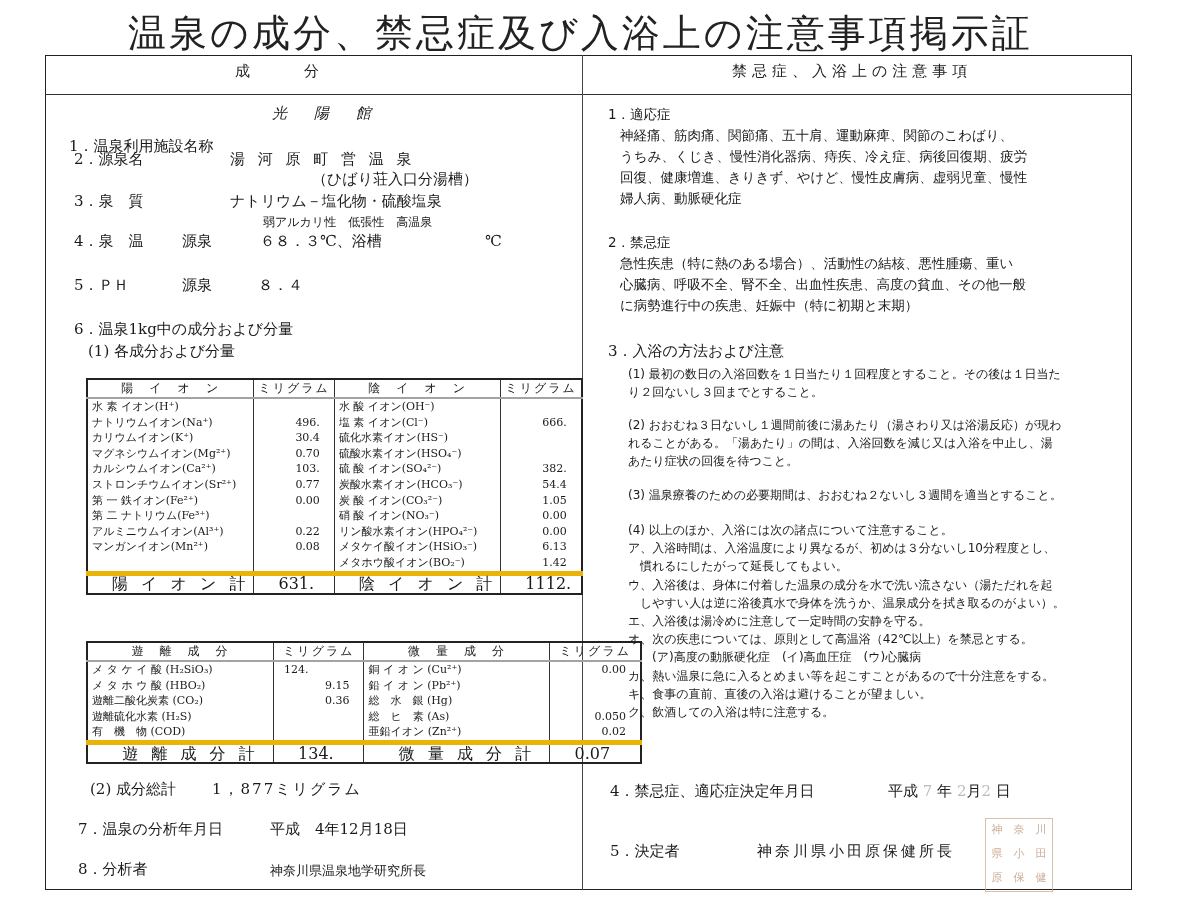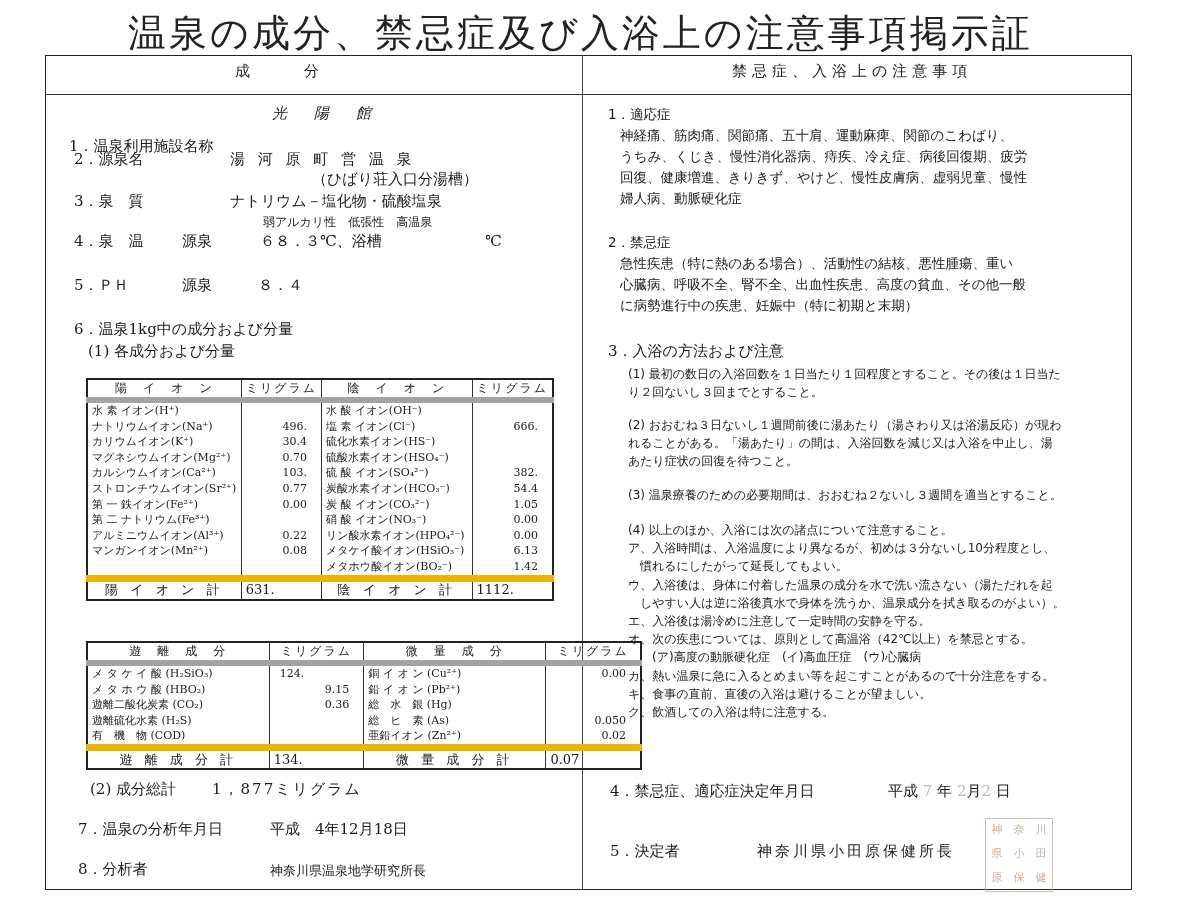--- a/index.html
+++ b/index.html
@@ -10,22 +10,22 @@
   .frame { position:absolute; left:45px; top:55px; width:1087px; height:835px; border:1.5px solid #222; box-sizing:border-box; }
   .hdr-line { position:absolute; left:45px; top:94px; width:1087px; height:0; border-top:1.5px solid #333; }
   .mid-line { position:absolute; left:582px; top:55px; width:0; height:835px; border-left:1px solid #444; }
   .hdr { top:62px; font-size:15px; letter-spacing:8px; color:#222; }
   .t15 { font-size:15px; font-family:"DejaVu Serif", serif; }
   .t13 { font-size:13px; font-family:"DejaVu Serif", serif; }
   .t12 { font-size:12px; }
   .rt { font-size:13.5px; line-height:21px; }
   table.ion { position:absolute; border-collapse:collapse; font-size:11px; font-family:"DejaVu Serif", serif; border:2px solid #222; }
   table.ion td, table.ion th { border-left:1px solid #333; border-right:1px solid #333; padding:0 4px; height:15.6px; line-height:15.6px; white-space:nowrap; }
-  table.ion th { font-weight:normal; border-bottom:6px solid #a3a3a3; font-size:12px; letter-spacing:2px; height:17px; }
-  table.ion tr.total td { border-top:7px solid #eab308; text-align:center; letter-spacing:4px; font-size:13px; height:17px; }
+  table.ion th { font-weight:normal; border-bottom:2px solid #a3a3a3; font-size:12px; letter-spacing:2px; height:17px; }
+  table.ion tr.total td { border-top:5px solid #eab308; text-align:center; letter-spacing:4px; font-size:16px; height:17px;padding-left:24px; }
   table.ion tr.total td.v { text-align:left; letter-spacing:0; }
   td.num { text-align:right; padding-right:14px !important; }
   td.numl { text-align:left; padding-left:10px !important; }
   .stamp { position:absolute; left:985px; top:818px; width:66px; height:72px; border:1px solid #c9a58a; color:#b88a6a;
            font-size:11px; line-height:22px; text-align:center; opacity:0.7; display:grid; grid-template-columns:repeat(3,1fr); }
   .faint { color:#bbb; }
 </style>
 </head>
 <body>
 

